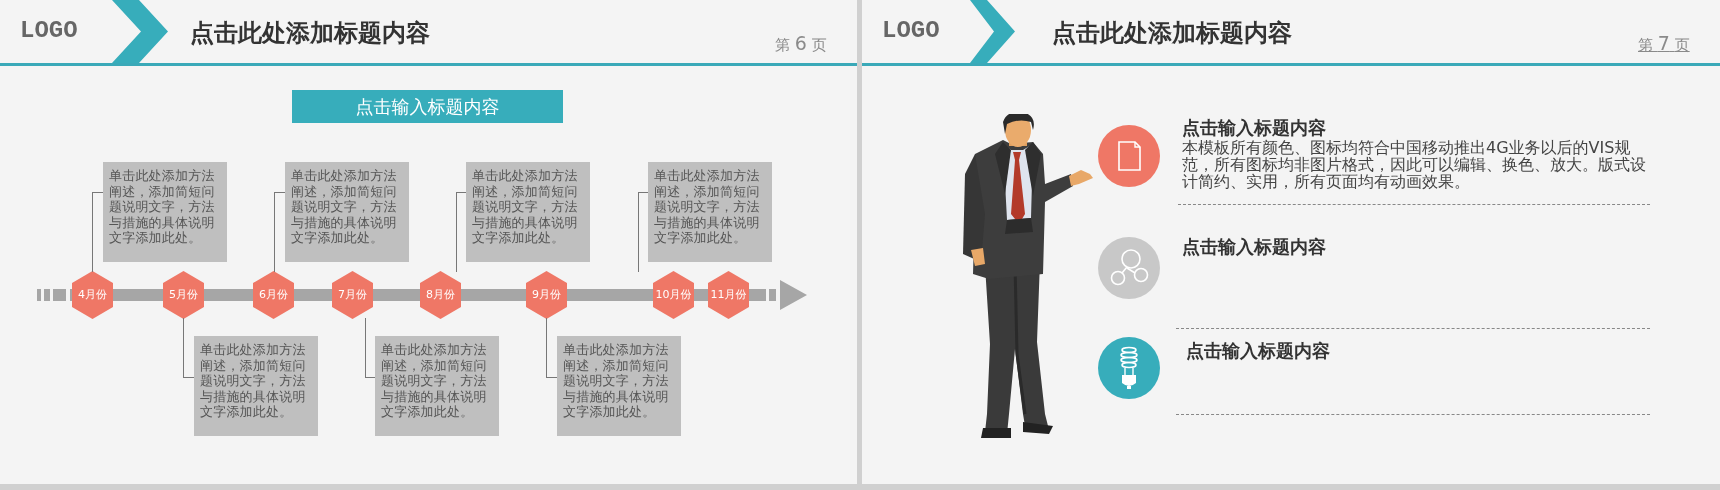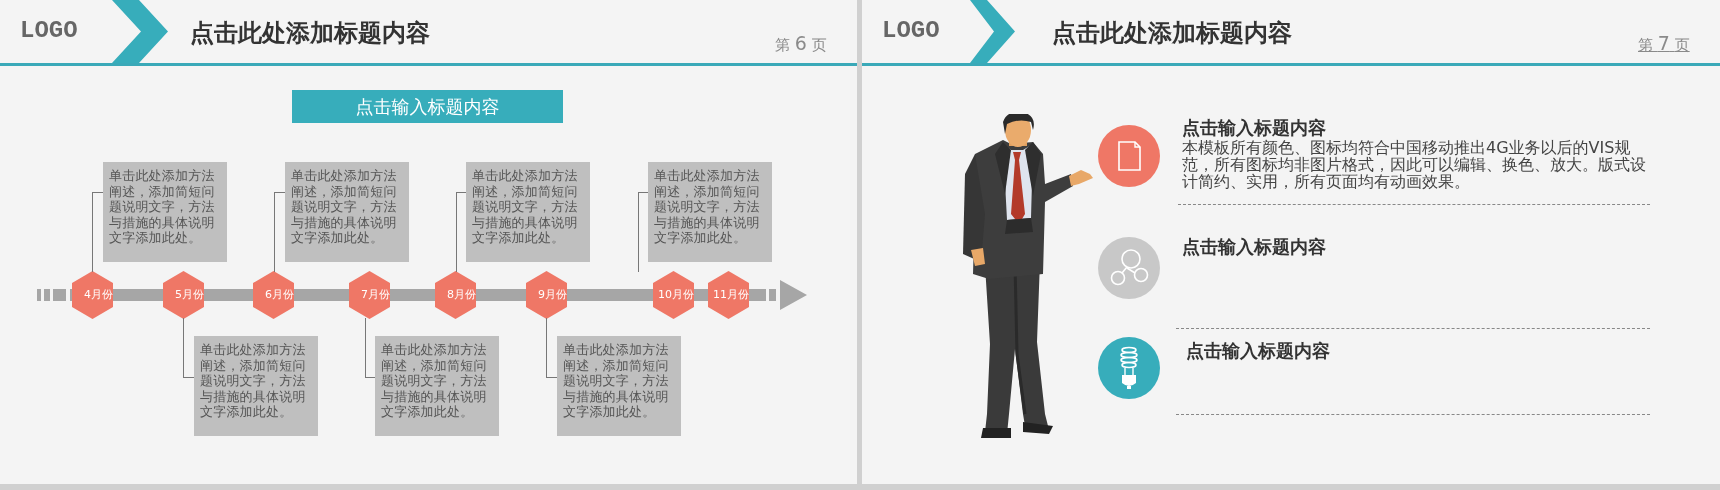--- a/index.html
+++ b/index.html
@@ -16,21 +16,21 @@
   .chevron { position: absolute; top: 0; width: 60px; height: 63px; }
   .title { position: absolute; top: 17px; font-size: 24px; font-weight: bold; color: #333; }
   .pagenum { position: absolute; top: 32px; font-size: 15px; color: #8a8a8a; }
   .pagenum .n { font-size: 19px; }
 
   
   .subtitle { position: absolute; left: 292px; top: 90px; width: 271px; height: 33px; background: #37adbb; color: #fff; font-size: 18px; text-align: center; line-height: 33px; }
   .axis-bar { position: absolute; top: 289px; height: 12px; background: #a6a6a6; }
   .dash { position: absolute; top: 289px; height: 12px; background: #a6a6a6; }
   .arrow-head { position: absolute; left: 780px; top: 280px; width: 0; height: 0; border-top: 15px solid transparent; border-bottom: 15px solid transparent; border-left: 27px solid #a6a6a6; }
-  .hex { position: absolute; top: 271px; width: 41px; height: 48px; background: #ef7766; clip-path: polygon(50% 0, 100% 25%, 100% 75%, 50% 100%, 0 75%, 0 25%); color: #fff; font-size: 11px; text-align: right; line-height: 48px; }
+  .hex { position: absolute; top: 271px; width: 41px; height: 48px; background: #ef7766; clip-path: polygon(50% 0, 100% 25%, 100% 75%, 50% 100%, 0 75%, 0 25%); color: #fff; font-size: 11px; text-align: center; line-height: 48px; }
   .tbox { position: absolute; width: 124px; height: 100px; background: #bfbfbf; color: #555; font-size: 13px; line-height: 15.5px; padding: 6px 6px 0 6px; letter-spacing: 0.2px; }
   .vline { position: absolute; width: 1px; background: #777; }
   .hline { position: absolute; height: 1px; background: #777; }
   .icon-circle { position: absolute; width: 62px; height: 62px; border-radius: 50%; }
   .item-title { position: absolute; font-size: 18px; font-weight: bold; color: #333; }
   .item-desc { position: absolute; font-size: 16px; color: #444; line-height: 17px; width: 470px; }
   .dotline { position: absolute; height: 0; border-top: 1px dashed #888; }
 </style>
 </head>
 <body>
@@ -54,22 +54,22 @@
   <div class="dash" style="left:44px;width:6px;"></div>
   <div class="dash" style="left:53px;width:13px;"></div>
   <div class="axis-bar" style="left:70px;width:682px;"></div>
   <div class="dash" style="left:752px;width:14px;"></div>
   <div class="dash" style="left:769px;width:7px;"></div>
   <div class="arrow-head"></div>
 
   <div class="hex" style="left:72px;">4月份</div>
   <div class="hex" style="left:163px;">5月份</div>
   <div class="hex" style="left:253px;">6月份</div>
-  <div class="hex" style="left:349px;">7月份</div>
-  <div class="hex" style="left:435px;">8月份</div>
+  <div class="hex" style="left:332px;">7月份</div>
+  <div class="hex" style="left:420px;">8月份</div>
   <div class="hex" style="left:526px;">9月份</div>
   <div class="hex" style="left:617px;margin-left:36px;">10月份</div>
   <div class="hex" style="left:708px;">11月份</div>
 
   <div class="vline" style="left:92px;top:192px;height:80px;"></div>
   <div class="hline" style="left:92px;top:192px;width:11px;"></div>
   <div class="vline" style="left:274px;top:192px;height:80px;"></div>
   <div class="hline" style="left:274px;top:192px;width:11px;"></div>
   <div class="vline" style="left:456px;top:192px;height:80px;"></div>
   <div class="hline" style="left:456px;top:192px;width:11px;"></div>

